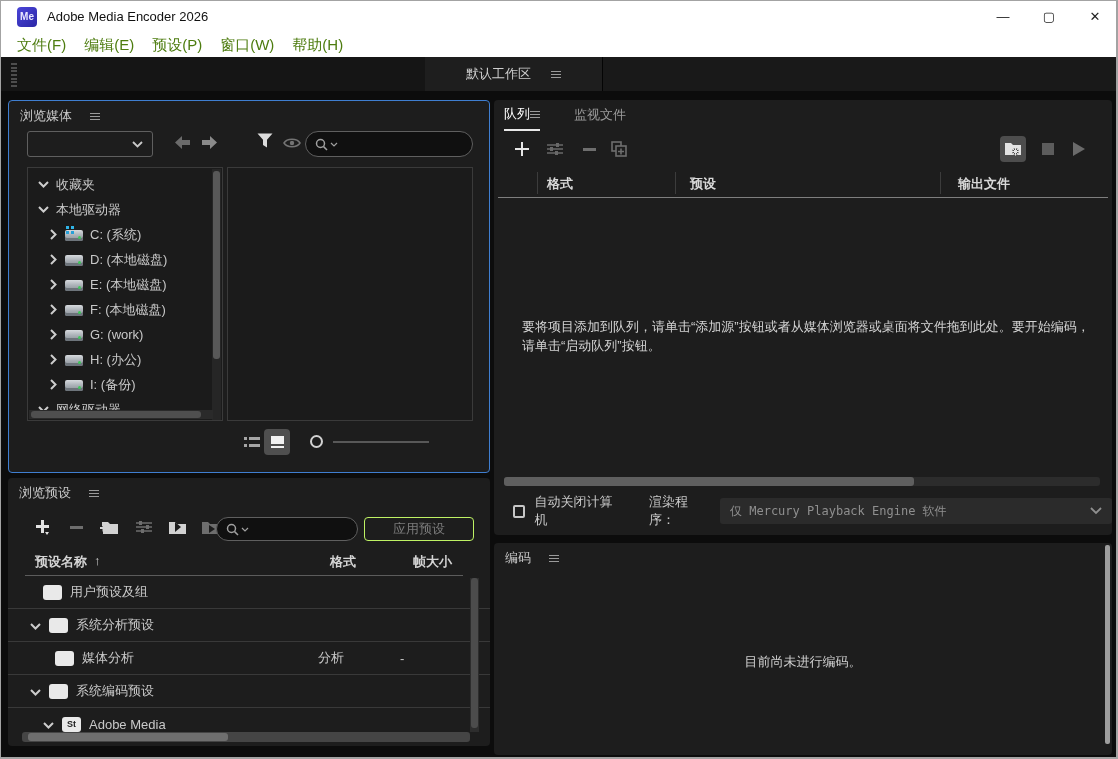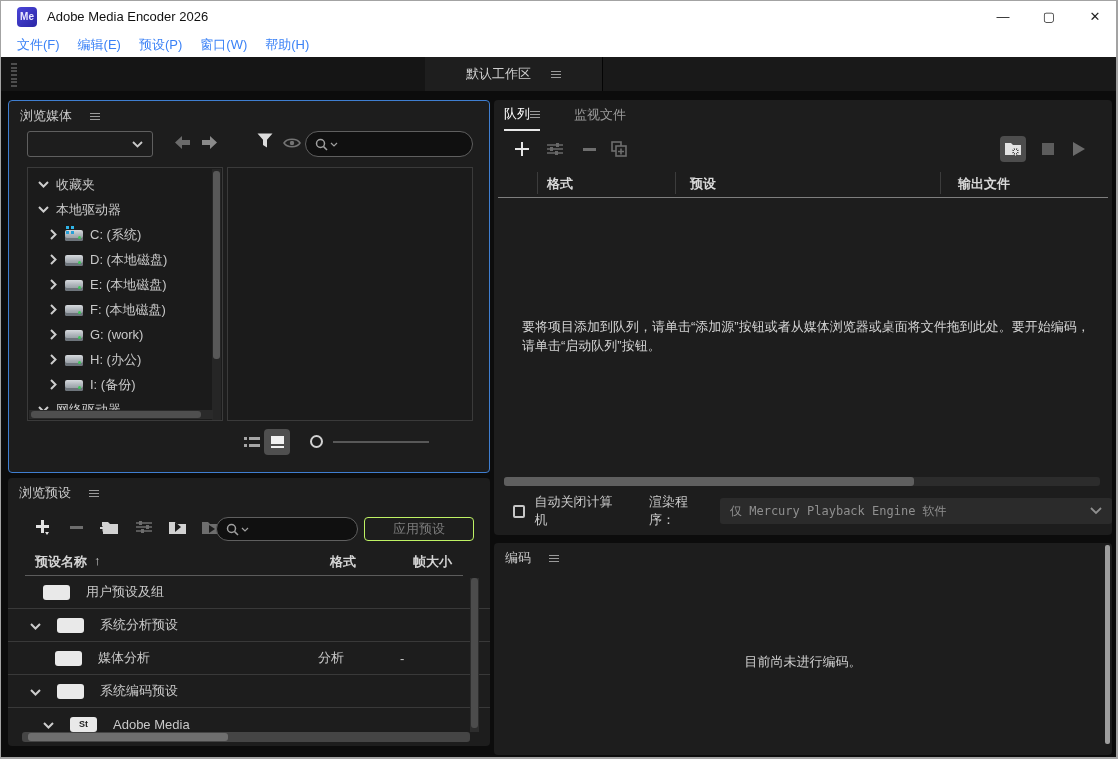--- a/index.html
+++ b/index.html
@@ -11,21 +11,21 @@
   .edge.right{right:0;top:0;width:2px;height:759px;}
   .edge.bottom{left:0;bottom:0;width:1118px;height:2px;}
 
   
   .titlebar{position:absolute;left:0;top:0;width:1118px;height:33px;background:#ffffff;display:flex;align-items:center;}
   .app-logo{width:20px;height:20px;margin-left:17px;border-radius:4px;background:linear-gradient(140deg,#4a45d8 0%,#2b27a6 100%);color:#e8e7ff;font-size:10px;font-weight:bold;display:flex;align-items:center;justify-content:center;}
   .app-title{margin-left:10px;font-size:13px;color:#111;}
   .win-controls{margin-left:auto;display:flex;height:100%;}
   .win-btn{width:46px;height:100%;display:flex;align-items:center;justify-content:center;font-size:13px;color:#222;}
   .menubar{position:absolute;left:0;top:33px;width:1118px;height:24px;background:#ffffff;display:flex;align-items:center;padding-left:8px;}
-  .menu-item{font-size:13px;color:#3b82f6;padding:2px 9px;}
+  .menu-item{font-size:15px;color:#4d7c0f;padding:2px 9px;}
 
   
   .wsbar{position:absolute;left:1px;top:57px;width:1116px;height:34px;background:#151515;}
   .ws-grip{position:absolute;left:10px;top:6px;width:6px;height:24px;display:flex;flex-direction:column;justify-content:space-between;}
   .ws-grip i{display:block;width:6px;height:2px;background:#4d4d4d;}
   .ws-tab{position:absolute;left:424px;top:0;width:177px;height:34px;background:#1e1e1e;display:flex;align-items:center;justify-content:center;gap:20px;color:#cfcfcf;font-size:13px;}
   .ws-divider{position:absolute;left:601px;top:0;width:1px;height:34px;background:#040404;}
   .ws-right{position:absolute;left:602px;top:0;right:0;height:34px;background:#191919;}
 
   
@@ -72,27 +72,27 @@
   .pb-search{left:208px;top:39px;width:142px;height:24px;}
   .apply-btn{position:absolute;left:356px;top:39px;width:110px;height:24px;border:1px solid #bef264;border-radius:4px;color:#7b7b7b;font-size:13px;display:flex;align-items:center;justify-content:center;background:transparent;}
   .pb-header{position:absolute;left:0;top:72px;width:482px;height:24px;font-size:13px;font-weight:bold;color:#d4d4d4;}
   .pb-header .c-name{position:absolute;left:27px;top:3px;display:flex;gap:7px;}
   .sort-arrow{color:#cfcfcf;font-weight:normal;}
   .pb-header .c-fmt{position:absolute;left:322px;top:3px;}
   .pb-header .c-frame{position:absolute;left:405px;top:3px;}
   .pb-headline{position:absolute;left:17px;top:97px;width:438px;height:1px;background:#5c5c5c;}
   .pb-rows{position:absolute;left:0;top:98px;width:482px;height:156px;overflow:hidden;}
   .p-row{position:relative;height:33px;border-bottom:1px solid #393939;color:#c9c9c9;font-size:13px;display:flex;align-items:center;}
-  .p-row .namecell{display:flex;align-items:center;gap:16px;}
+  .p-row .namecell{display:flex;align-items:center;gap:8px;}
   .p-row.i0 .namecell{margin-left:22px;}
   .p-row.i1 .namecell{margin-left:35px;}
   .p-row.i2 .namecell{margin-left:47px;text-align:right;}
   .p-row .fmt{position:absolute;left:310px;}
   .p-row .frame{position:absolute;left:392px;}
-  .st-badge{width:27px;height:15px;border-radius:3px;background:#e9e9e9;color:#1d1d1d;font-size:9px;font-weight:bold;display:flex;align-items:center;justify-content:center;}
+  .st-badge{width:19px;height:15px;border-radius:3px;background:#e9e9e9;color:#1d1d1d;font-size:9px;font-weight:bold;display:flex;align-items:center;justify-content:center;}
   .pb-vscroll{position:absolute;right:11px;top:100px;width:9px;height:154px;background:#2d2d2d;}
   .pb-vscroll .thumb{position:absolute;left:1px;top:0;width:7px;height:150px;background:#4c4c4c;border-radius:3px;}
   .pb-hscroll{position:absolute;left:14px;top:254px;width:448px;height:10px;background:#454545;border-radius:3px;}
   .pb-hscroll .thumb{position:absolute;left:6px;top:1px;width:200px;height:8px;background:#6f6f6f;border-radius:3px;}
 
   
   #queue-panel{left:494px;top:100px;width:618px;height:435px;}
   .q-tabs{position:absolute;left:10px;top:5px;display:flex;gap:34px;font-size:13px;}
   .q-tab{display:flex;align-items:center;padding-bottom:6px;color:#9b9b9b;}
   .q-tab.active{color:#ffffff;border-bottom:2px solid #e8e8e8;}

